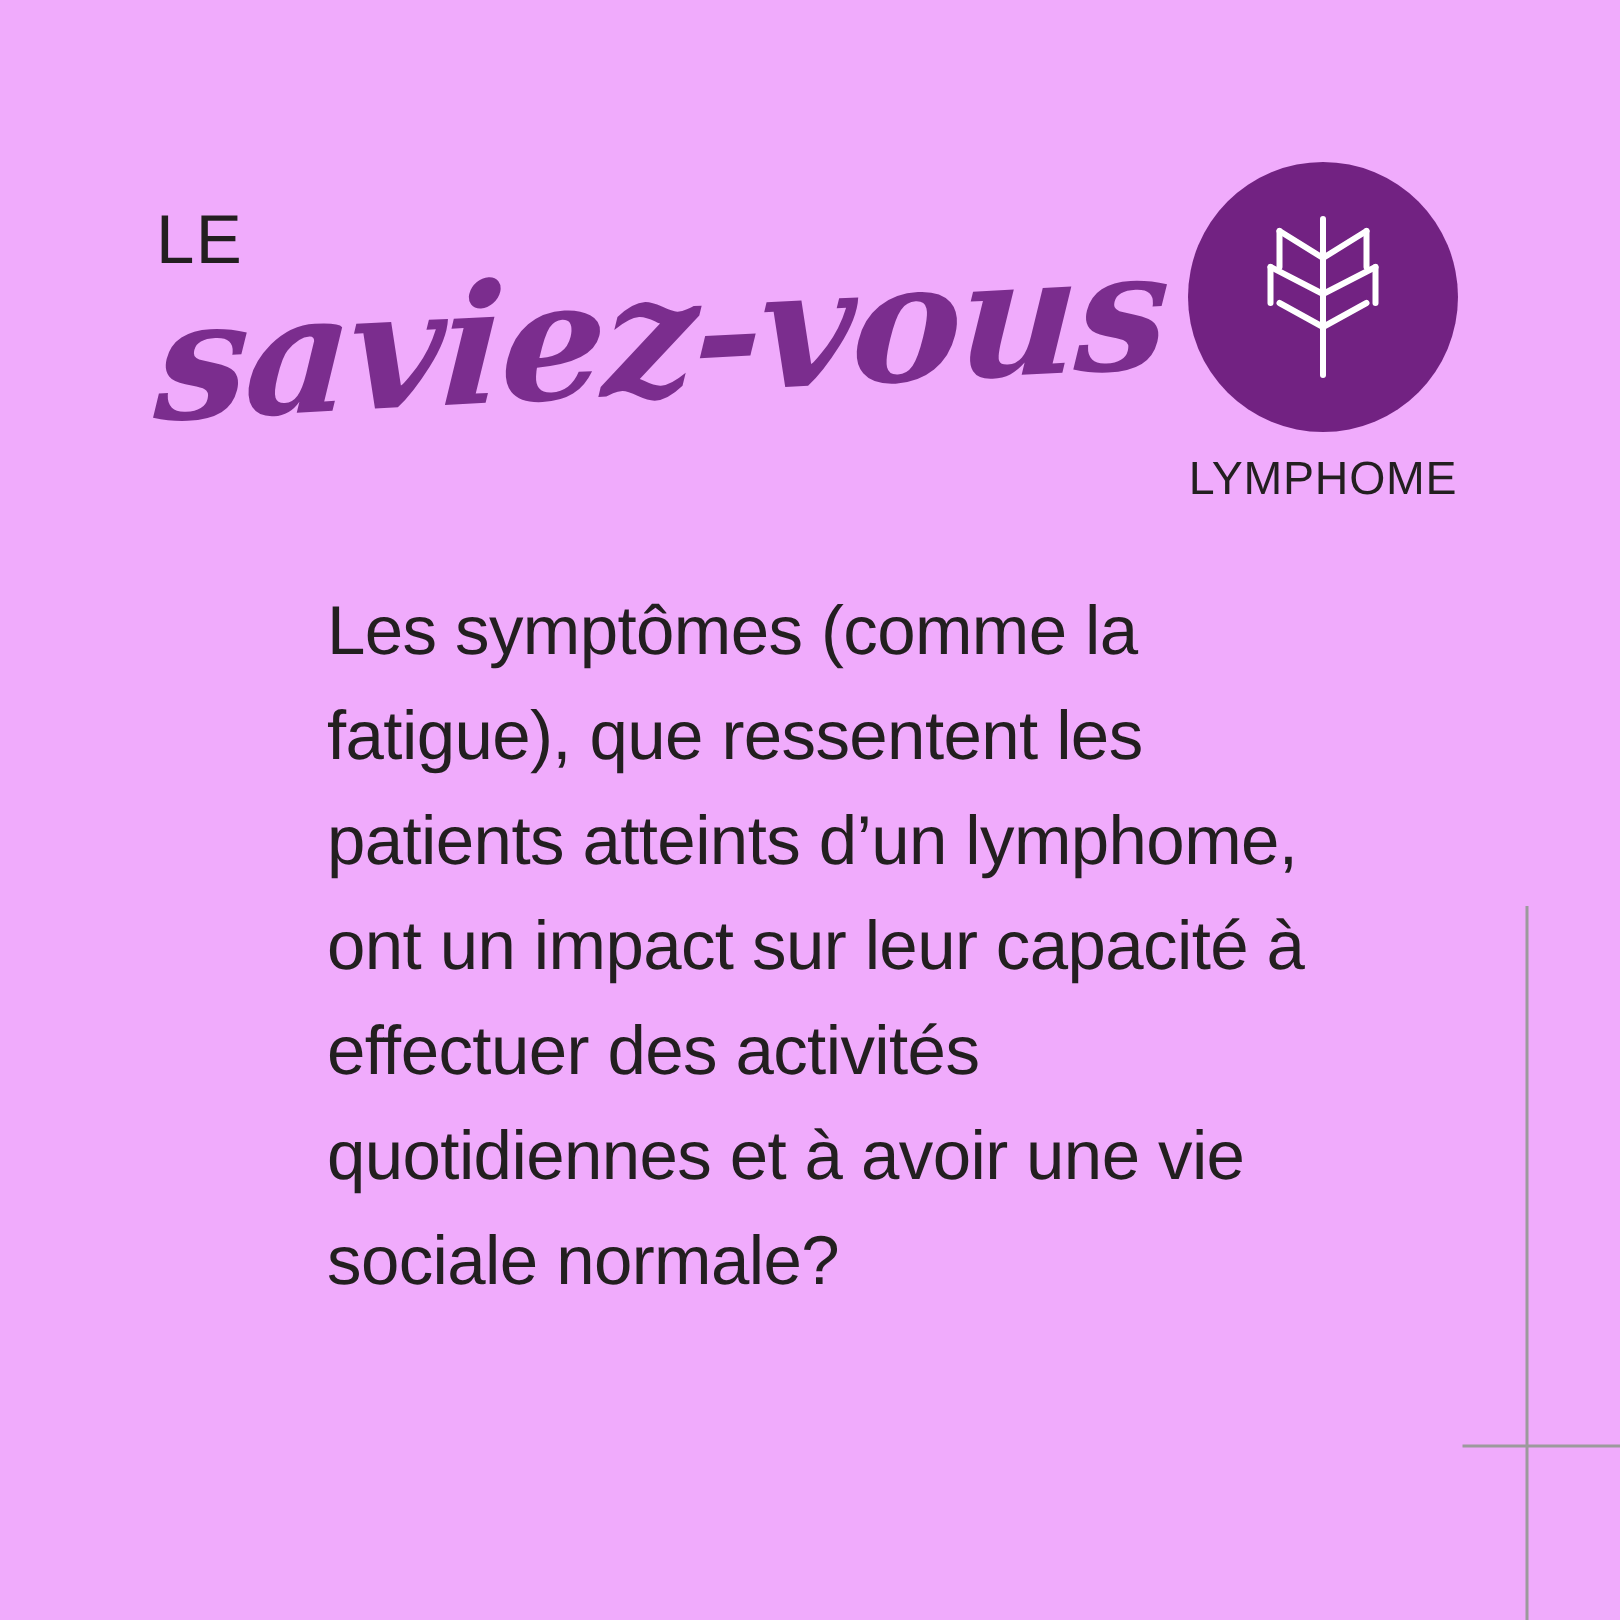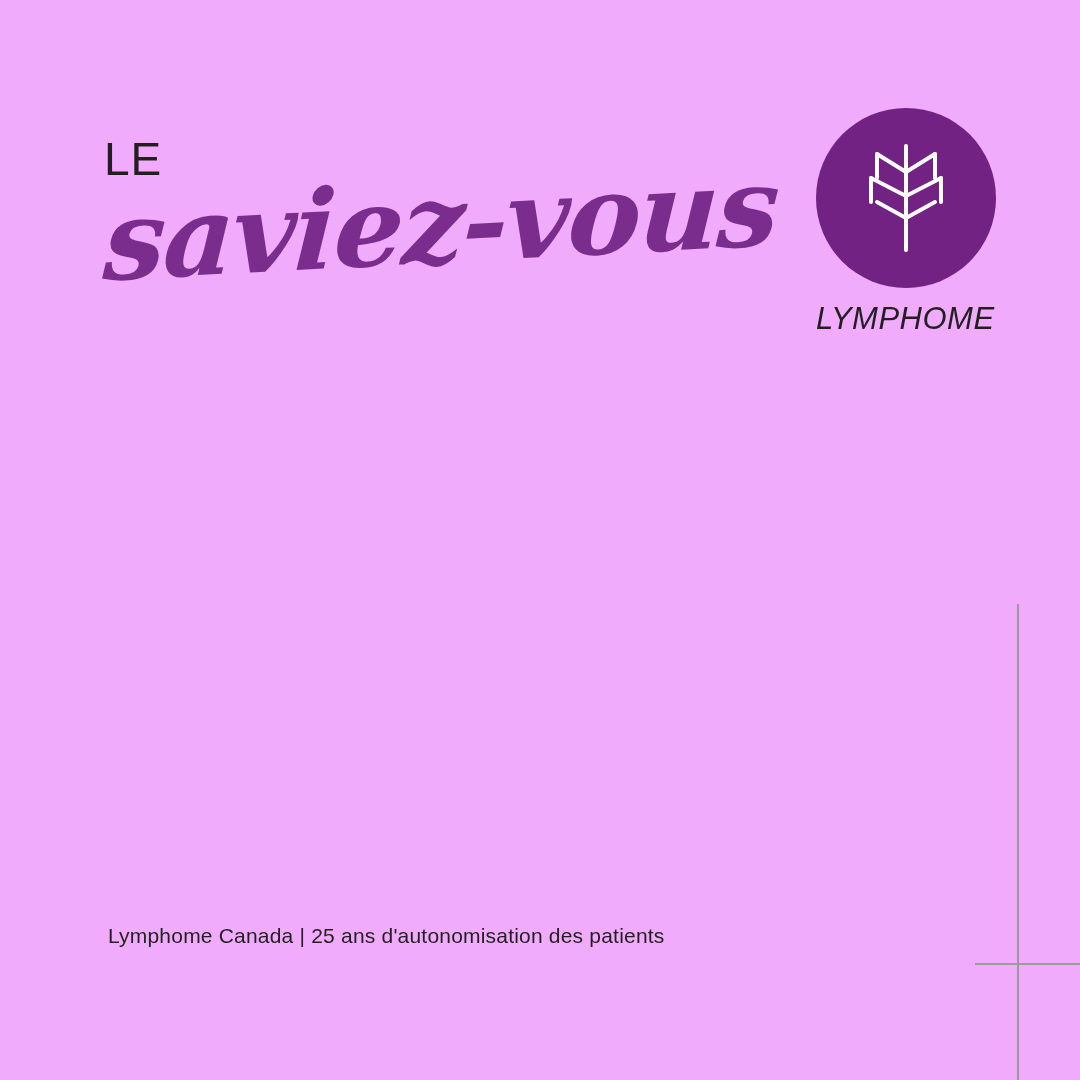--- a/index.html
+++ b/index.html
@@ -63,24 +63,24 @@
     color: #7b2d8e;
     letter-spacing: -2px;
     transform: rotate(-3deg) skewX(-6deg);
     transform-origin: left center;
     white-space: nowrap;
   }
 
   
   .logo {
     position: absolute;
-    left: 816px;
+    left: 792px;
     top: 108px;
     width: 180px;
-    font-style: italic;
+    text-align: center;
   }
   .logo-circle {
     width: 180px;
     height: 180px;
     border-radius: 50%;
     background: #722282;
     display: flex;
     align-items: center;
     justify-content: center;
   }
@@ -147,16 +147,16 @@
           <line x1="20" y1="40" x2="20" y2="64"></line>
           <line x1="90" y1="40" x2="90" y2="64"></line>
         </g>
       </svg>
     </div>
     <div class="logo-text">
       <span>LYMPHOME</span>
     </div>
   </div>
 
+  <div class="body-copy">Les symptômes (comme la fatigue), que ressentent les patients atteints d’un lymphome, ont un impact sur leur capacité à effectuer des activités quotidiennes et à avoir une vie sociale normale?</div>
 
-  <div class="footer">Lymphome Canada | 25 ans d'autonomisation des patients</div>
 
 </div>
 
 </body></html>

